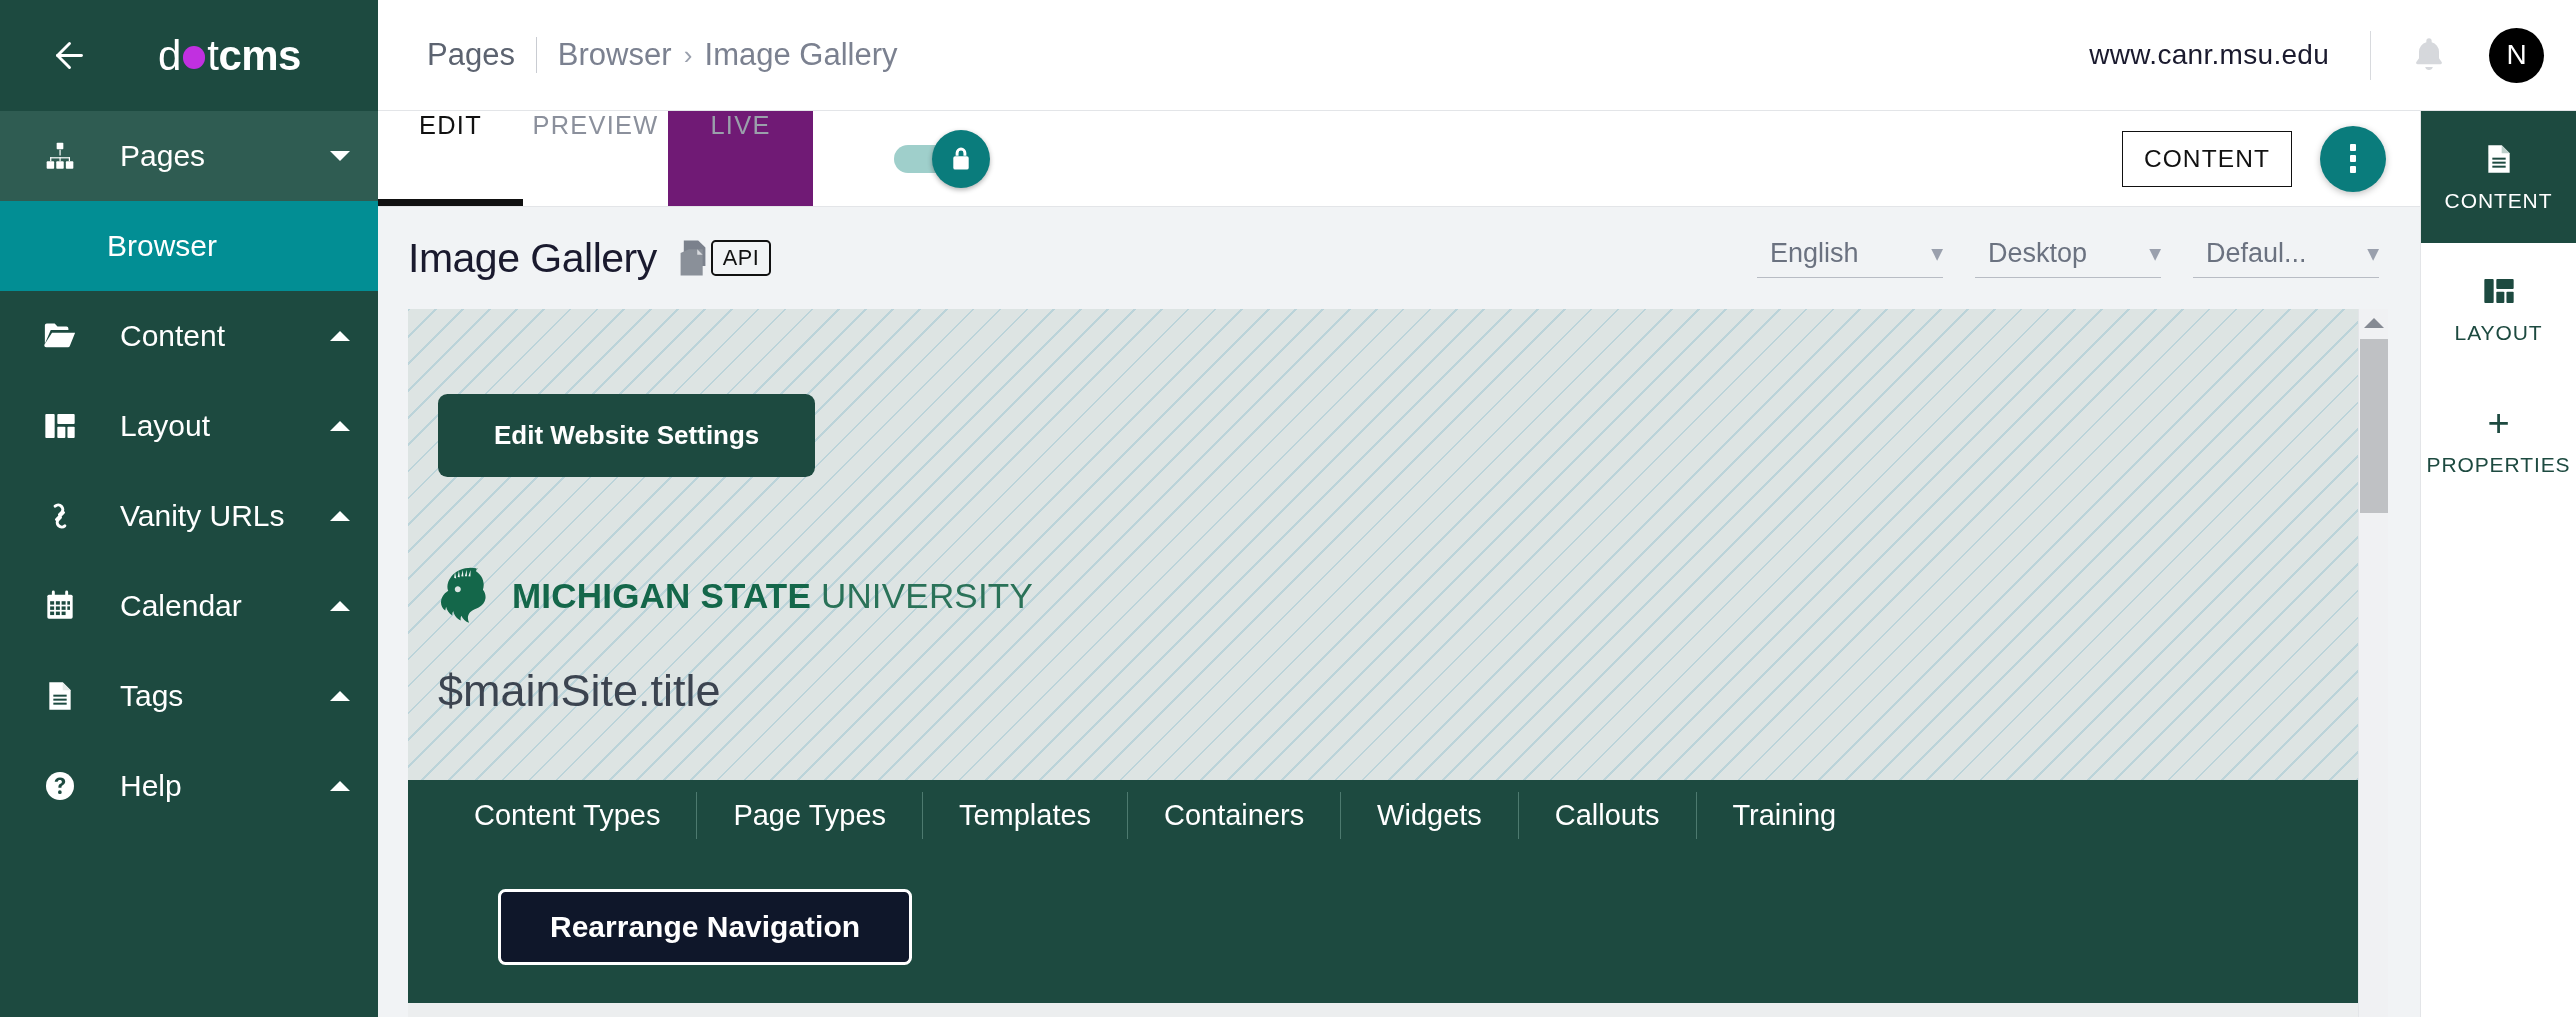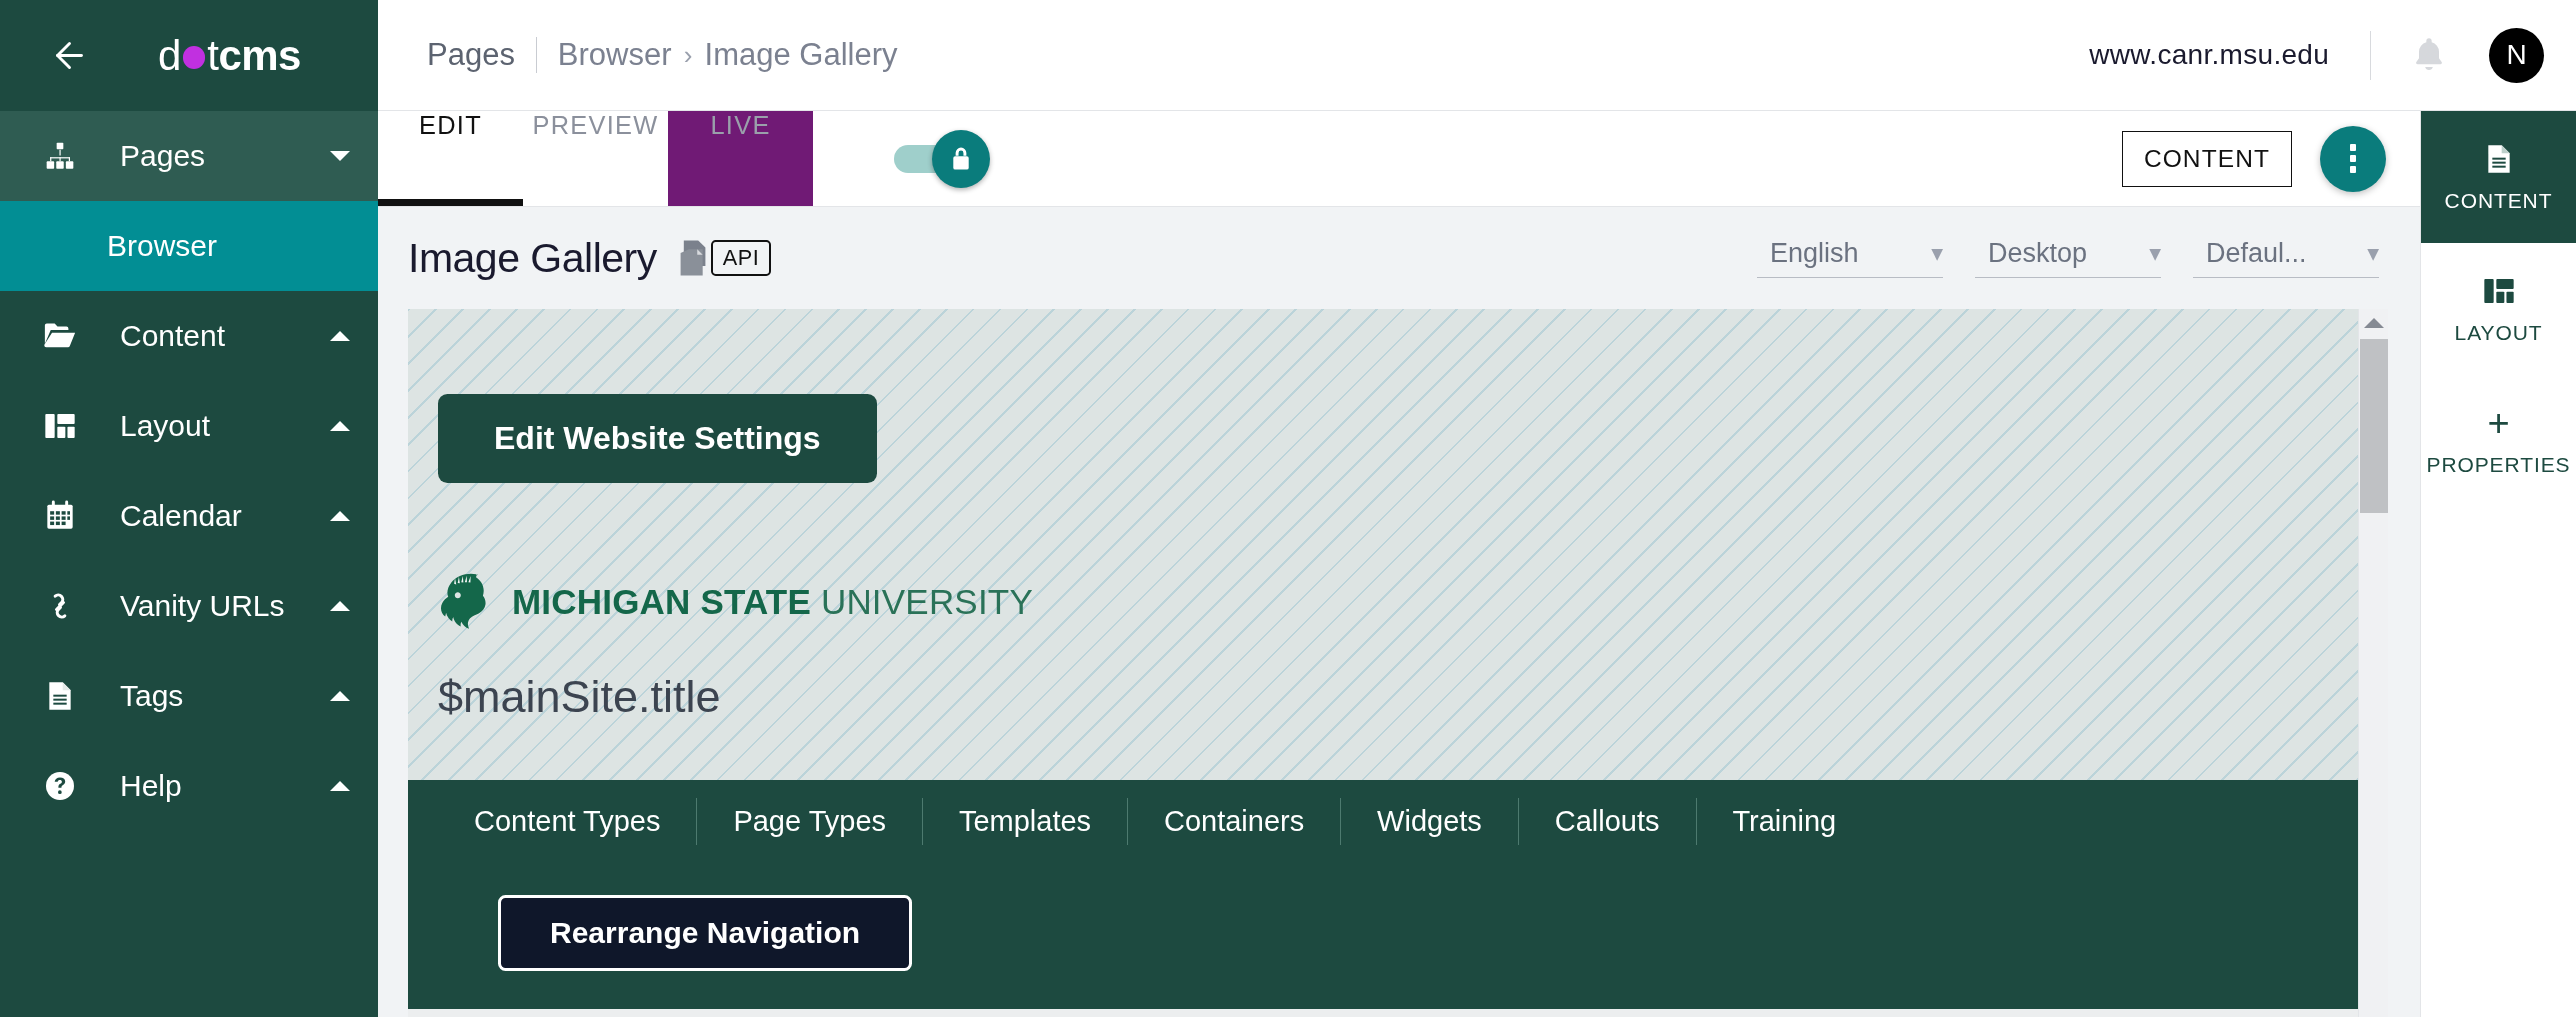--- a/index.html
+++ b/index.html
@@ -135,21 +135,21 @@
     position: absolute; left: 0; right: 0; top: 0; height: 471px;
     background:
       repeating-linear-gradient(135deg,
         rgba(176,206,214,.75) 0px, rgba(176,206,214,.75) 1.9px,
         rgba(222,229,228,0) 1.9px, rgba(222,229,228,0) 19px),
       #dde4e3;
   }
   .canvas-inner { position: relative; padding: 0 0 0 30px; }
   .btn-green {
     margin-top: 85px; margin-left: 0; display: inline-flex; align-items: center;
-    justify-content: center; background: #1d4a40; color: #fff; font-size: 32px;
+    justify-content: center; background: #1d4a40; color: #fff; font-size: 26px;
     font-weight: 700; border-radius: 9.4px; padding: 26px 56px; cursor: pointer;
     position: relative; z-index: 2;
   }
   .msu-row { display: flex; align-items: center; margin-top: 90px; position: relative; z-index: 2; }
   .msu-mark { width: 53px; height: 58px; margin-right: 21px; }
   .msu-text { font-size: 35px; letter-spacing: 0.2px; }
   .msu-text .b { color: #14674a; font-weight: 800; }
   .msu-text .l { color: #2a7258; font-weight: 300; }
   .main-title { margin-top: 40px; font-size: 45px; color: #3c4450; font-weight: 400; position: relative; z-index: 2; }
 
@@ -276,20 +276,32 @@
       <div class="nav-item">
         <span class="ic">
           <svg width="32" height="30" viewBox="0 0 24 22" fill="#ffffff">
               <rect x="1" y="2" width="7" height="18" rx="0.7"></rect>
               <rect x="10" y="2" width="13" height="7.5" rx="0.7"></rect>
               <rect x="10" y="11.5" width="6" height="8.5" rx="0.7"></rect>
               <rect x="17.6" y="11.5" width="5.4" height="8.5" rx="0.7"></rect>
             </svg>
         </span>
         <span class="lbl">Layout</span>
+        <span class="caret up"></span>
+      </div>
+
+      <div class="nav-item">
+        <span class="ic">
+          <svg width="32" height="32" viewBox="0 0 24 24" fill="none" stroke="#ffffff" stroke-width="2.3" stroke-linecap="round">
+              <path d="M8.4 4.6a3.4 3.4 0 014.8 4.8L11.7 11"></path>
+              <path d="M15.6 19.4a3.4 3.4 0 01-4.8-4.8l1.5-1.6"></path>
+              <path d="M9.4 14.6l5.2-5.2"></path>
+            </svg>
+        </span>
+        <span class="lbl">Vanity URLs</span>
         <span class="caret up"></span>
       </div>
 
       <div class="nav-item">
         <span class="ic">
           <svg width="32" height="32" viewBox="0 0 24 24" fill="#ffffff">
               <path d="M7 1.5v2.2M17 1.5v2.2" stroke="#ffffff" stroke-width="2.2" stroke-linecap="round"></path>
               <rect x="2.5" y="3.5" width="19" height="18" rx="1.2"></rect>
               <g fill="#1d4a40">
                 <rect x="4.6" y="8.4" width="3" height="2.6"></rect>
@@ -305,32 +317,20 @@
                 <rect x="13.2" y="16.2" width="3" height="2.6"></rect>
               </g>
             </svg>
         </span>
         <span class="lbl">Calendar</span>
         <span class="caret up"></span>
       </div>
 
       <div class="nav-item">
         <span class="ic">
-          <svg width="32" height="32" viewBox="0 0 24 24" fill="none" stroke="#ffffff" stroke-width="2.3" stroke-linecap="round">
-              <path d="M8.4 4.6a3.4 3.4 0 014.8 4.8L11.7 11"></path>
-              <path d="M15.6 19.4a3.4 3.4 0 01-4.8-4.8l1.5-1.6"></path>
-              <path d="M9.4 14.6l5.2-5.2"></path>
-            </svg>
-        </span>
-        <span class="lbl">Vanity URLs</span>
-        <span class="caret up"></span>
-      </div>
-
-      <div class="nav-item">
-        <span class="ic">
           <svg width="28" height="32" viewBox="0 0 20 24" fill="#ffffff">
               <path d="M2 1.6h10l6 6v14.8H2z"></path>
               <path d="M12 1.6l6 6h-6z" fill="#e4eae8"></path>
               <g fill="#1d4a40">
                 <rect x="5" y="11" width="10" height="1.5"></rect>
                 <rect x="5" y="14" width="10" height="1.5"></rect>
                 <rect x="5" y="17" width="10" height="1.5"></rect>
               </g>
             </svg>
         </span>

